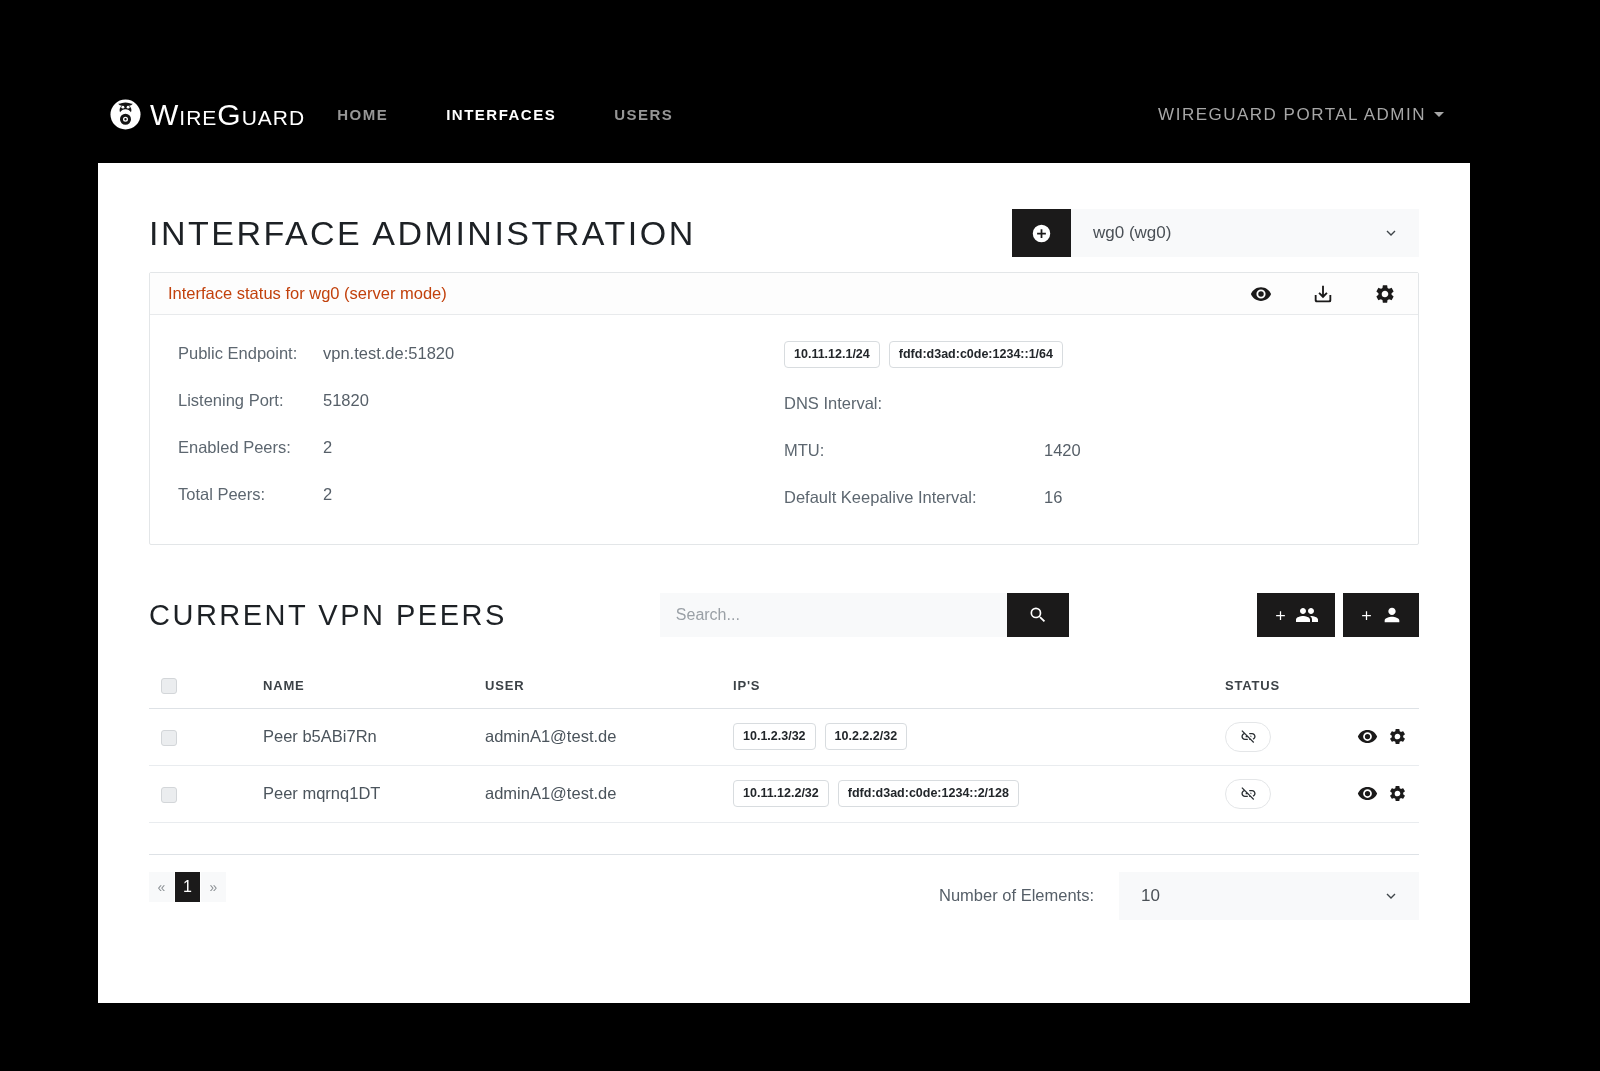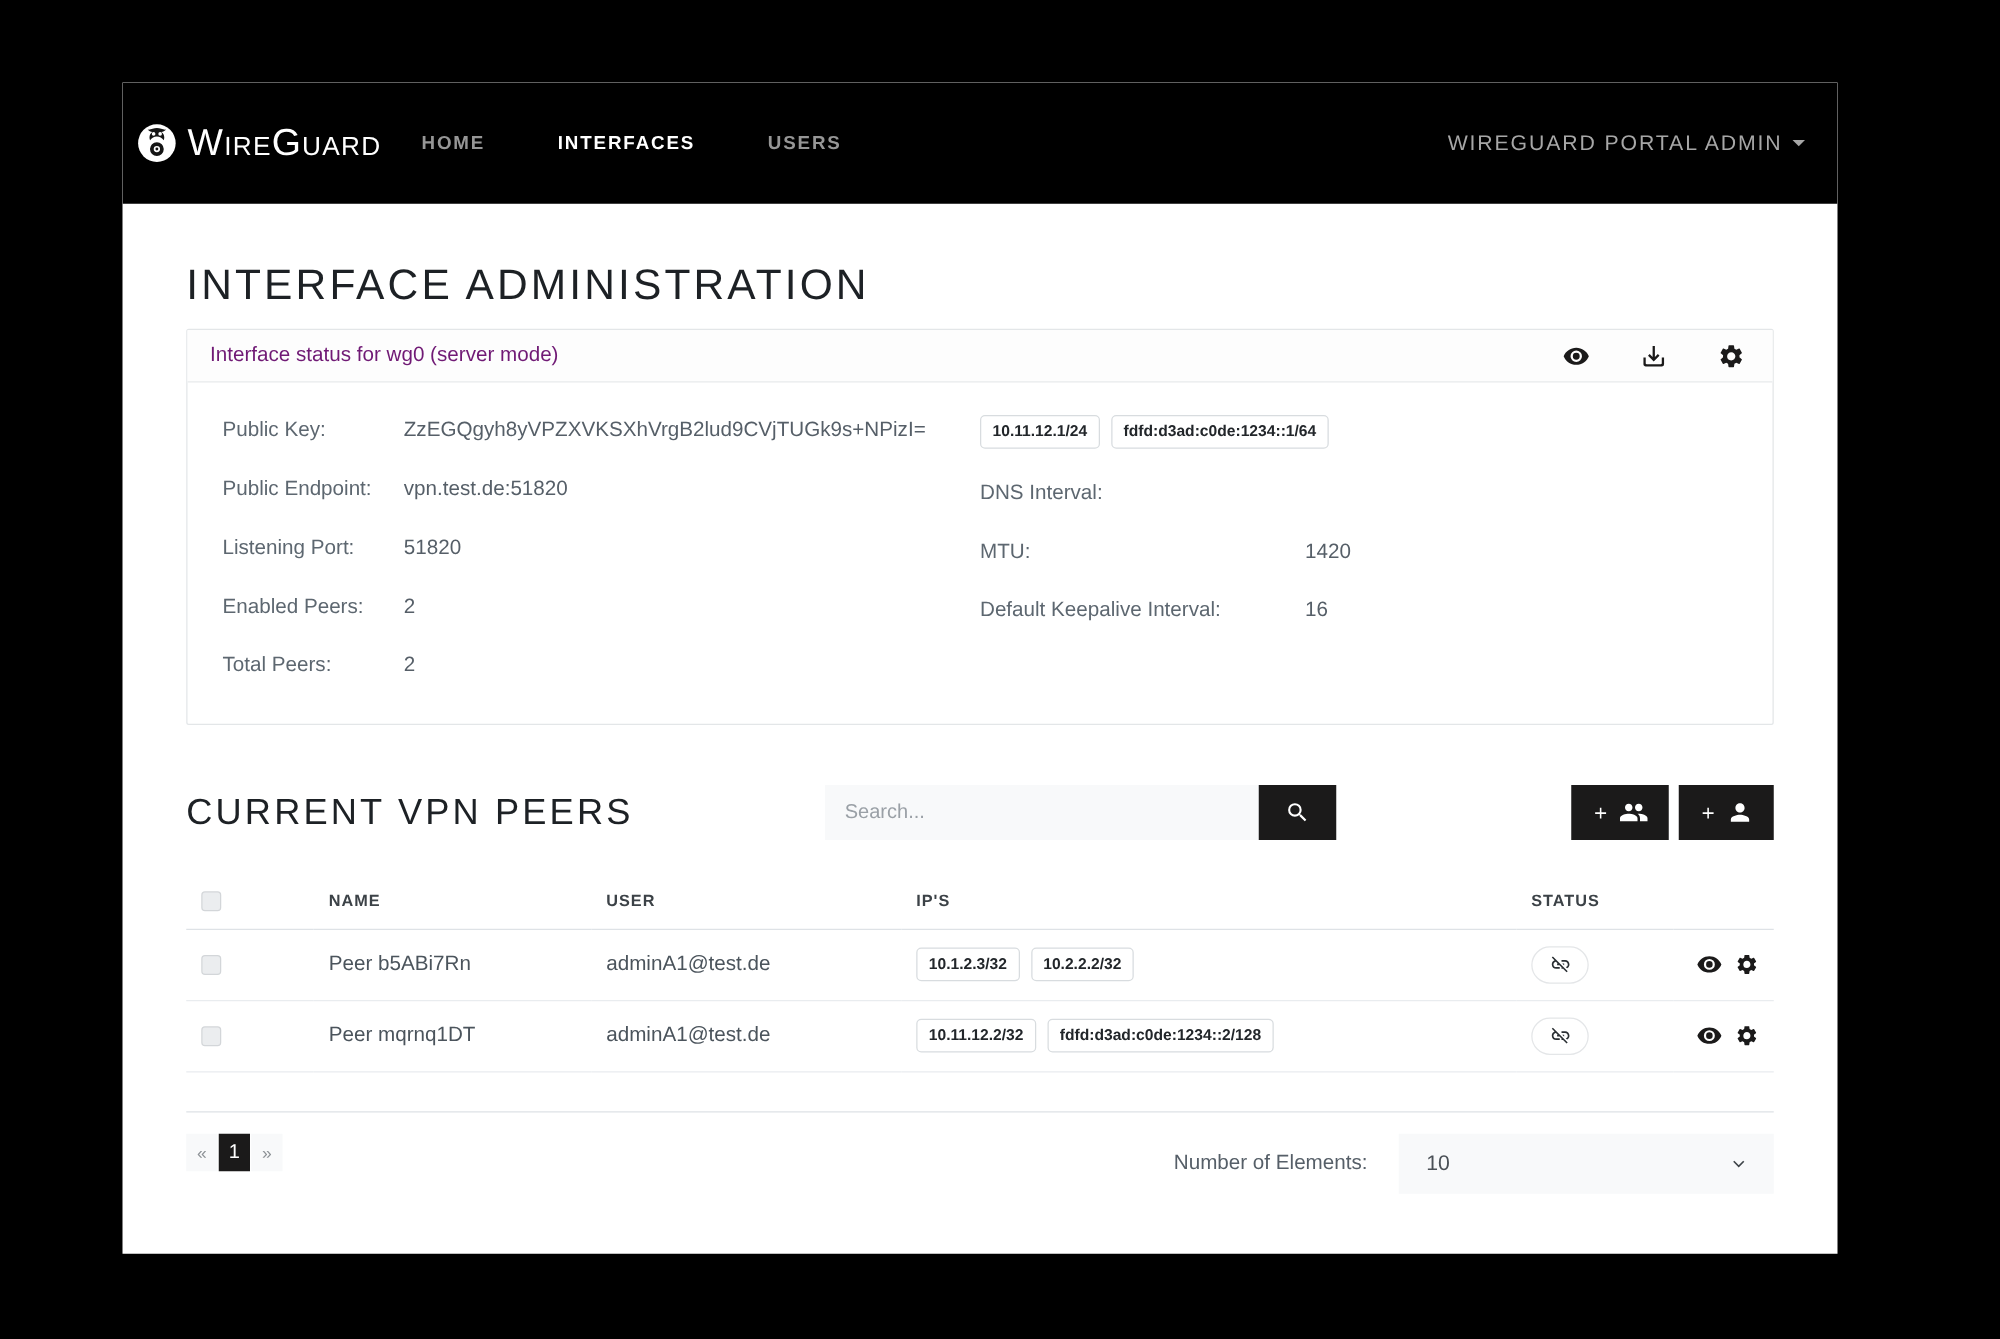--- a/index.html
+++ b/index.html
@@ -23,21 +23,21 @@
   .iface-select-group { display:flex; width:407px; height:48px; }
   .btn-dark { background:#1b1a1a; color:#fff; border:none; display:flex; align-items:center; justify-content:center; cursor:pointer; }
   .iface-add-btn { width:59px; height:48px; }
   .select { background:#f8f9fa; display:flex; align-items:center; padding:0 20px 0 22px; color:#4a5056; font-size:17px; cursor:pointer; }
   .iface-select { flex:1; }
   .select .chev { margin-left:auto; color:#3f4549; }
 
   
   .card { margin-top:15px; border:1px solid #e3e6e8; border-radius:2px; }
   .card-header { height:42px; background:#fdfdfd; border-bottom:1px solid #e8eaec; display:flex; align-items:center; padding:0 18px; }
-  .card-title { color:#701a75; font-size:16.5px; }
+  .card-title { color:#c2410c; font-size:16.5px; }
   .card-header-icons { margin-left:auto; display:flex; gap:40px; align-items:center; padding-right:4px; }
   .icon-btn { background:none; border:none; color:#1b1a1a; cursor:pointer; display:flex; align-items:center; }
   .card-body { display:flex; padding:26px 28px 12px 28px; }
   .col { width:50%; }
   .kv-row { display:flex; margin-bottom:23px; font-size:16.5px; color:#5d6770; line-height:24px; }
   .kv-label { flex:0 0 145px; padding-right:10px; }
   .col-right .kv-label { flex:0 0 260px; }
   .kv-value { color:#565f68; }
   .badges { display:flex; gap:9px; flex-wrap:wrap; }
   .badge { background:#fff; border:1px solid #d8dcdf; border-radius:4px; padding:5px 9px; font-size:12.5px; font-weight:700; color:#22262a; line-height:1.2; white-space:nowrap; }
@@ -100,20 +100,37 @@
     <div class="user-menu">
       <span>WIREGUARD PORTAL ADMIN</span>
       <span class="caret-down"></span>
     </div>
   </div>
 
   <div class="content">
 
     <div class="head-row">
       <h1 class="page-title">INTERFACE ADMINISTRATION</h1>
+      <div class="iface-select-group">
+        <button class="btn-dark iface-add-btn">
+          <span>
+            <svg width="21" height="21" viewBox="0 0 24 24" fill="#fff">
+                <path d="M12 2a10 10 0 1 0 0 20 10 10 0 0 0 0-20zm5 11h-4v4h-2v-4H7v-2h4V7h2v4h4v2z"></path>
+              </svg>
+          </span>
+        </button>
+        <div class="select iface-select">
+          <span>wg0 (wg0)</span>
+          <span class="chev">
+            <svg width="16" height="16" viewBox="0 0 24 24" fill="none" stroke="currentColor" stroke-width="2">
+                <path d="M6 9l6 6 6-6"></path>
+              </svg>
+          </span>
+        </div>
+      </div>
     </div>
 
     <div class="card">
       <div class="card-header">
         <span class="card-title">Interface status for wg0 (server mode)</span>
         <div class="card-header-icons">
           <button class="icon-btn">
             <span>
               <svg width="22" height="22" viewBox="0 0 24 24" fill="currentColor">
                   <path d="M12 4.5C7 4.5 2.7 7.6 1 12c1.7 4.4 6 7.5 11 7.5s9.3-3.1 11-7.5c-1.7-4.4-6-7.5-11-7.5zm0 12.5a5 5 0 1 1 0-10 5 5 0 0 1 0 10zm0-8a3 3 0 1 0 0 6 3 3 0 0 0 0-6z"></path>
@@ -131,24 +148,20 @@
             <span>
               <svg width="22" height="22" viewBox="0 0 24 24" fill="currentColor">
                   <path d="M19.14 12.94c.04-.3.06-.61.06-.94 0-.32-.02-.64-.07-.94l2.03-1.58c.18-.14.23-.41.12-.61l-1.92-3.32c-.12-.22-.37-.29-.59-.22l-2.39.96c-.5-.38-1.03-.7-1.62-.94l-.36-2.54c-.04-.24-.24-.41-.48-.41h-3.84c-.24 0-.43.17-.47.41l-.36 2.54c-.59.24-1.13.57-1.62.94l-2.39-.96c-.22-.08-.47 0-.59.22L2.74 8.87c-.12.21-.08.47.12.61l2.03 1.58c-.05.3-.09.63-.09.94s.02.64.07.94l-2.03 1.58c-.18.14-.23.41-.12.61l1.92 3.32c.12.22.37.29.59.22l2.39-.96c.5.38 1.03.7 1.62.94l.36 2.54c.05.24.24.41.48.41h3.84c.24 0 .44-.17.47-.41l.36-2.54c.59-.24 1.13-.56 1.62-.94l2.39.96c.22.08.47 0 .59-.22l1.92-3.32c.12-.22.07-.47-.12-.61l-2.01-1.58zM12 15.6A3.61 3.61 0 0 1 8.4 12c0-1.98 1.62-3.6 3.6-3.6s3.6 1.62 3.6 3.6-1.62 3.6-3.6 3.6z"></path>
                 </svg>
             </span>
           </button>
         </div>
       </div>
       <div class="card-body">
         <div class="col col-left">
-          <div class="kv-row">
-            <span class="kv-label">Public Key:</span>
-            <span class="kv-value">ZzEGQgyh8yVPZXVKSXhVrgB2lud9CVjTUGk9s+NPizI=</span>
-          </div>
           <div class="kv-row">
             <span class="kv-label">Public Endpoint:</span>
             <span class="kv-value">vpn.test.de:51820</span>
           </div>
           <div class="kv-row">
             <span class="kv-label">Listening Port:</span>
             <span class="kv-value">51820</span>
           </div>
           <div class="kv-row">
             <span class="kv-label">Enabled Peers:</span>

